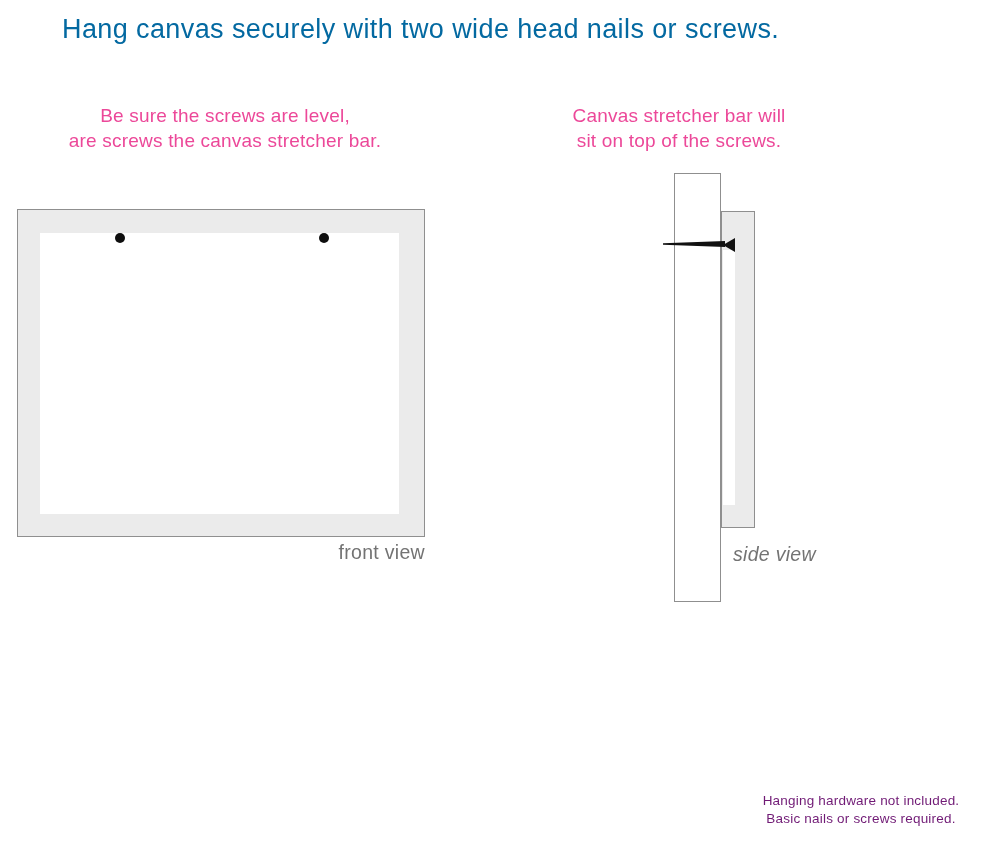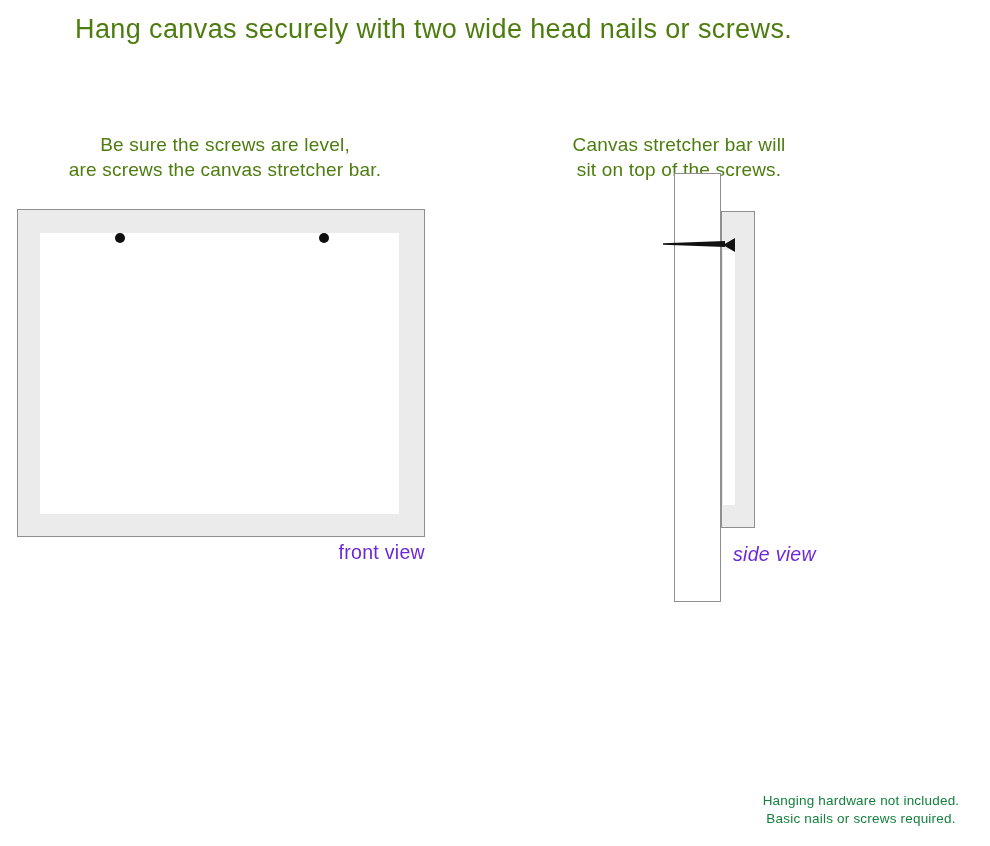--- a/index.html
+++ b/index.html
@@ -5,48 +5,48 @@
   html,body{margin:0;padding:0;background:#ffffff;}
   .page{
     position:relative;
     width:990px;height:846px;
     background:#ffffff;
     font-family:"Liberation Sans", sans-serif;
     color:#3a3a3a;
     overflow:hidden;
   }
   .title{
-    position:absolute;left:75px;top:13px;
+    position:absolute;left:62px;top:13px;
     font-size:27px;line-height:32px;letter-spacing:0.4px;
-    font-weight:400;color:#4d7c0f;white-space:nowrap;
+    font-weight:400;color:#0369a1;white-space:nowrap;
   }
   .instr{
     position:absolute;text-align:center;
-    font-size:19px;line-height:25px;letter-spacing:0.2px;color:#4d7c0f;margin-top:29px;
+    font-size:19px;line-height:25px;letter-spacing:0.2px;color:#ec4899;
   }
   .instr-front{left:25px;top:103px;width:400px;}
   .instr-side{left:554px;top:103px;width:250px;}
 
   
   .front-canvas{
     position:absolute;left:17px;top:209px;width:406px;height:326px;
     background:#ebebeb;border:1px solid #8f8f8f;box-sizing:content-box;
   }
   .front-inner{
     position:absolute;left:22px;top:23px;right:25px;bottom:22px;
     background:#ffffff;
   }
   .screw-dot{
     position:absolute;width:10px;height:10px;border-radius:50%;
     background:#0e0e0e;top:23px;
   }
   .screw-dot.left{left:97px;}
   .screw-dot.right{left:301px;}
   .caption{
-    position:absolute;font-size:19.5px;letter-spacing:0.3px;color:#6d28d9;
+    position:absolute;font-size:19.5px;letter-spacing:0.3px;color:#737373;
     white-space:nowrap;
   }
   .caption-front{top:541px;right:565px;text-align:right;}
   .caption-side{top:543px;left:733px;font-style:italic;}
 
   
   .wall-bar{
     position:absolute;left:674px;top:173px;width:45px;height:427px;
     background:#ffffff;border:1px solid #8f8f8f;
   }
@@ -65,21 +65,21 @@
   }
   .nail-head{
     position:absolute;left:723px;top:238px;width:0;height:0;
     border-top:7px solid transparent;
     border-bottom:7px solid transparent;
     border-right:12px solid #111111;
   }
   .footnote{
     position:absolute;left:746px;top:792px;width:230px;
     text-align:center;font-size:13.5px;line-height:18px;
-    letter-spacing:0.2px;color:#15803d;
+    letter-spacing:0.2px;color:#701a75;
   }
 </style>
 </head>
 <body>
 
 <div class="page">
 
   <div class="title">Hang canvas securely with two wide head nails or screws.</div>
 
   <div class="instr instr-front">

